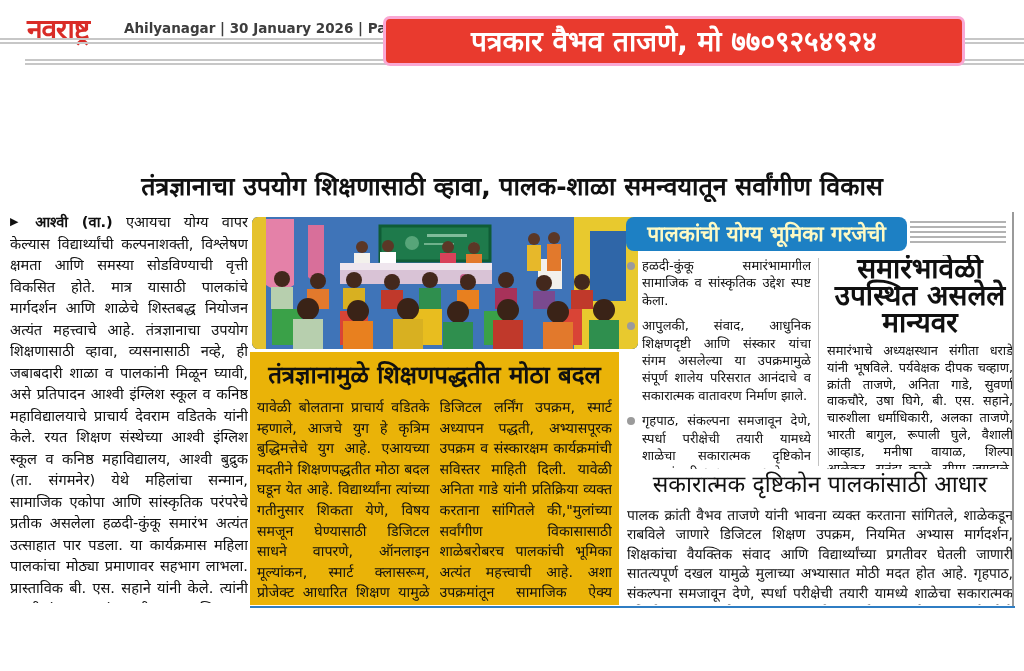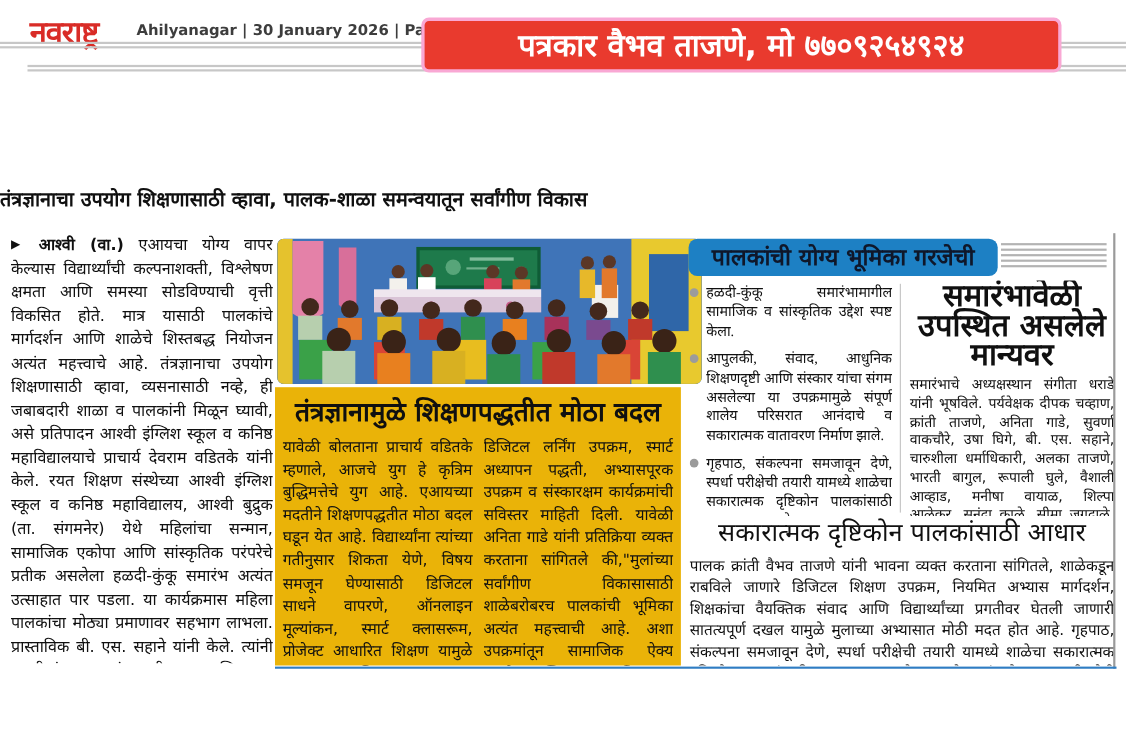--- a/index.html
+++ b/index.html
@@ -10,42 +10,42 @@
   
   .logo{left:27px;top:9px;font-size:28px;font-weight:800;color:#d92c27;letter-spacing:-1px;}
   .edition{left:124px;top:20px;font-size:13.5px;font-weight:700;color:#3d3d3d;}
   .rule{left:0;width:1024px;height:2px;background:#c7c7c7;}
   .contact-badge{left:383px;top:16px;width:576px;height:44px;background:#e93a2e;border:3px solid #f9a8d4;border-radius:7px;color:#fff;
     font-size:28px;font-weight:800;text-align:center;line-height:46px;z-index:5;overflow:hidden;white-space:nowrap;}
 
   
   .main-headline{left:0;top:74px;width:1024px;text-align:center;font-size:60px;font-weight:800;letter-spacing:-1px;line-height:92px;white-space:nowrap;overflow:hidden;}
   .main-headline .red{color:#e1241b;}
-  .sub-headline{left:0;top:168px;width:1024px;text-align:left;font-size:18px;font-weight:700;white-space:nowrap;overflow:hidden;}
+  .sub-headline{left:0;top:168px;width:1024px;text-align:center;font-size:25px;font-weight:700;white-space:nowrap;overflow:hidden;}
 
   
   .left-col{left:10px;top:211px;width:238px;height:392px;font-size:14.6px;line-height:21.5px;text-align:justify;overflow:hidden;}
   .left-col .marker{font-size:11px;vertical-align:2px;margin-right:8px;}
   .left-col .dateline{font-weight:800;}
 
   
   .photo{left:252px;top:217px;width:386px;height:132px;border-radius:6px;overflow:hidden;background:#3f74b8;}
 
   
   .mid-panel{left:250px;top:352px;width:369px;height:253px;background:#eab308;overflow:hidden;}
   .mid-headline{margin:5px 4px 0 4px;text-align:center;font-size:24px;font-weight:800;white-space:nowrap;overflow:hidden;}
   .mid-cols{display:flex;gap:10px;padding:7px 7px 0 7px;}
   .mid-col{flex:1;font-size:14.2px;line-height:20.6px;text-align:justify;height:212px;overflow:hidden;}
 
   
-  .blue-header{left:626px;top:217px;width:281px;height:34px;background:#1d80c4;border-radius:8px;color:#0f172a;text-align:center;
+  .blue-header{left:626px;top:217px;width:281px;height:34px;background:#1d80c4;border-radius:8px;color:#fef9c3;text-align:center;
     font-size:21px;font-weight:800;line-height:35px;z-index:3;white-space:nowrap;overflow:hidden;}
   .deco-lines{left:910px;top:221px;width:96px;}
   .deco-lines div{height:2px;background:#b3b3b3;margin-bottom:3px;}
-  .bullets{left:627px;top:257px;width:184px;height:212px;overflow:hidden;font-family:Liberation Serif, serif;}
+  .bullets{left:627px;top:257px;width:184px;height:212px;overflow:hidden;}
   .bullets ul{margin:0;padding:0;list-style:none;}
   .bullets li{position:relative;padding-left:15px;font-size:13px;line-height:17.4px;text-align:justify;margin-bottom:8px;}
   .bullets li::before{content:"";position:absolute;left:0;top:5px;width:8px;height:8px;border-radius:50%;background:#9b9b9b;}
   .vert-divider{left:818px;top:258px;height:208px;width:0;border-left:1.5px solid #c2c2c2;}
   .dignitaries{left:827px;top:255px;width:186px;height:214px;overflow:hidden;}
   .dig-title{text-align:center;font-size:28px;font-weight:800;line-height:27px;}
   .dig-body{margin-top:7px;font-size:12.8px;line-height:16.8px;text-align:justify;}
   .support{left:627px;top:467px;width:386px;height:138px;overflow:hidden;}
   .support-headline{text-align:center;font-size:23px;font-weight:400;white-space:nowrap;overflow:hidden;}
   .support-body{margin-top:7px;font-size:13.9px;line-height:19.4px;text-align:justify;}

